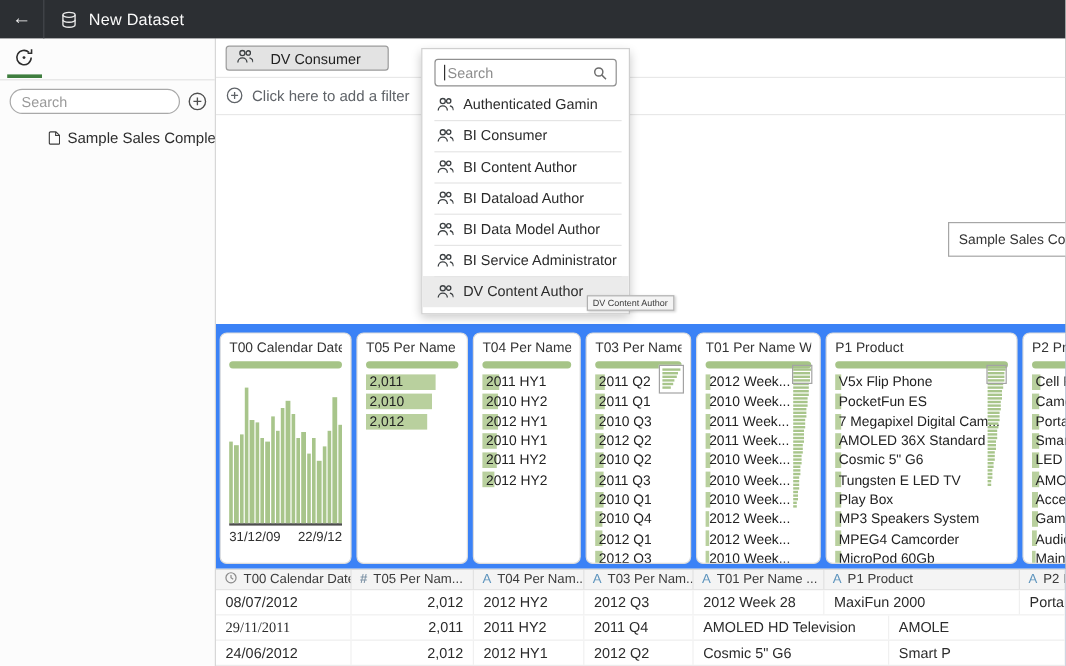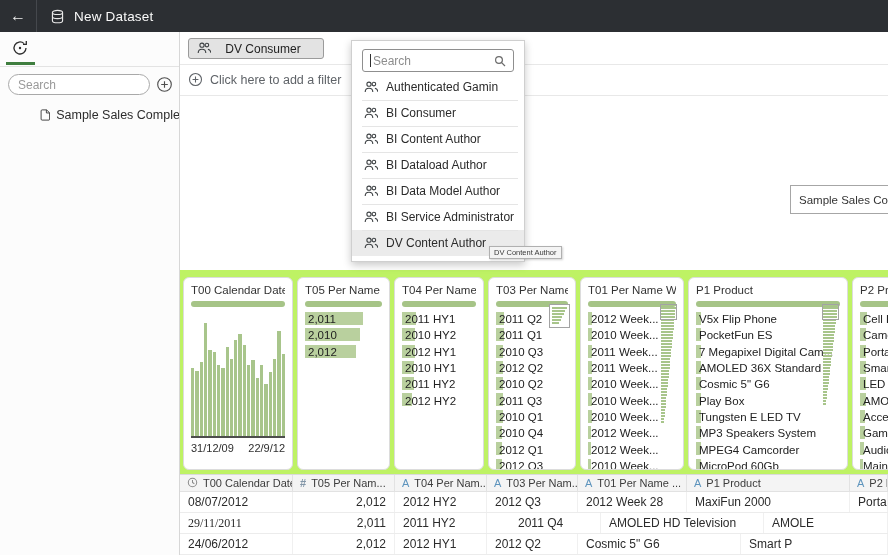--- a/index.html
+++ b/index.html
@@ -54,21 +54,21 @@
   .dd-ph { flex:1; margin-left:2px; color:#8d8d8d; font-size:12px; }
   .dd-item { height:26px; display:flex; align-items:center; padding:0 12px;
     font-size:12px; color:#2b2b2b; position:relative; cursor:pointer; white-space:nowrap; }
   .dd-item .p-ic { margin-right:8px; display:flex; flex:none; }
   .dd-item + .dd-item::before { content:""; position:absolute; top:0; left:10px; right:6px; height:1px; background:#e5e5e5; }
   .dd-item.hovered { background:#ebebeb; }
   .tooltip { position:absolute; left:309px; top:214px; z-index:9;
     background:#f4f4f4; border:1px solid #b0b0b0; box-shadow:1px 1px 2px rgba(0,0,0,.18);
     font-size:7.5px; color:#3a3a3a; padding:1px 4px; white-space:nowrap; }
   
-  .preview { position:absolute; left:180px; top:270px; width:708px; height:285px; background:#bef264; }
+  .preview { position:absolute; left:180px; top:270px; width:708px; height:285px; background:#3b82f6; }
   .cards { position:absolute; left:3px; top:7px; display:flex; gap:4px; }
   .card { height:193px; background:#fff; border:1px solid #dcdcdc; border-radius:6px;
     padding:6px 7px; position:relative; overflow:hidden; flex:none; cursor:pointer; }
   .card-title { font-size:11.5px; color:#333; height:14px; white-space:nowrap; overflow:hidden; }
   .pill { height:6px; border-radius:3px; background:#a6c487; margin-top:3px; }
   .vals { margin-top:4px; }
   .val { height:16.3px; position:relative; display:flex; align-items:center; }
   .valbar { position:absolute; left:0; top:1px; height:13px; background:#b9d09e; }
   .val .vt { position:relative; padding-left:3px; font-size:11.5px; color:#222; white-space:nowrap; }
   .hist { position:absolute; left:7px; right:7px; top:35px; height:125px;
@@ -508,25 +508,25 @@
             <div class="val">
               <div class="valbar" style="width: 5px;"></div>
               <span class="vt">AMOLED 36X Standard</span>
             </div>
             <div class="val">
               <div class="valbar" style="width: 5px;"></div>
               <span class="vt">Cosmic 5" G6</span>
             </div>
             <div class="val">
               <div class="valbar" style="width: 5px;"></div>
+              <span class="vt">Tungsten E LED TV</span>
+            </div>
+            <div class="val">
+              <div class="valbar" style="width: 5px;"></div>
               <span class="vt">Play Box</span>
-            </div>
-            <div class="val">
-              <div class="valbar" style="width: 5px;"></div>
-              <span class="vt">Tungsten E LED TV</span>
             </div>
             <div class="val">
               <div class="valbar" style="width: 5px;"></div>
               <span class="vt">MP3 Speakers System</span>
             </div>
             <div class="val">
               <div class="valbar" style="width: 5px;"></div>
               <span class="vt">MPEG4 Camcorder</span>
             </div>
             <div class="val">
@@ -660,21 +660,21 @@
             <div class="td" style="width: 92px;">2012 HY2</div>
             <div class="td" style="width: 91px;">2012 Q3</div>
             <div class="td" style="width: 109px;">2012 Week 28</div>
             <div class="td" style="width: 163px;">MaxiFun 2000</div>
             <div class="td" style="width: 120px;">Portabl</div>
           </div>
           <div class="trow">
             <div class="td" style="width: 113px; font-family: Liberation Serif, serif;">29/11/2011</div>
             <div class="td num" style="width: 102px;">2,011</div>
             <div class="td" style="width: 92px;">2011 HY2</div>
-            <div class="td" style="width: 91px; margin-left: 23px;">2011 Q4</div>
+            <div class="td" style="width: 91px;">2011 Q4</div>
             <div class="td" style="width: 163px;">AMOLED HD Television</div>
             <div class="td" style="width: 120px;">AMOLE</div>
           </div>
           <div class="trow">
             <div class="td" style="width: 113px;">24/06/2012</div>
             <div class="td num" style="width: 102px;">2,012</div>
             <div class="td" style="width: 92px;">2012 HY1</div>
             <div class="td" style="width: 91px;">2012 Q2</div>
             <div class="td" style="width: 163px;">Cosmic 5" G6</div>
             <div class="td" style="width: 120px;">Smart P</div>

